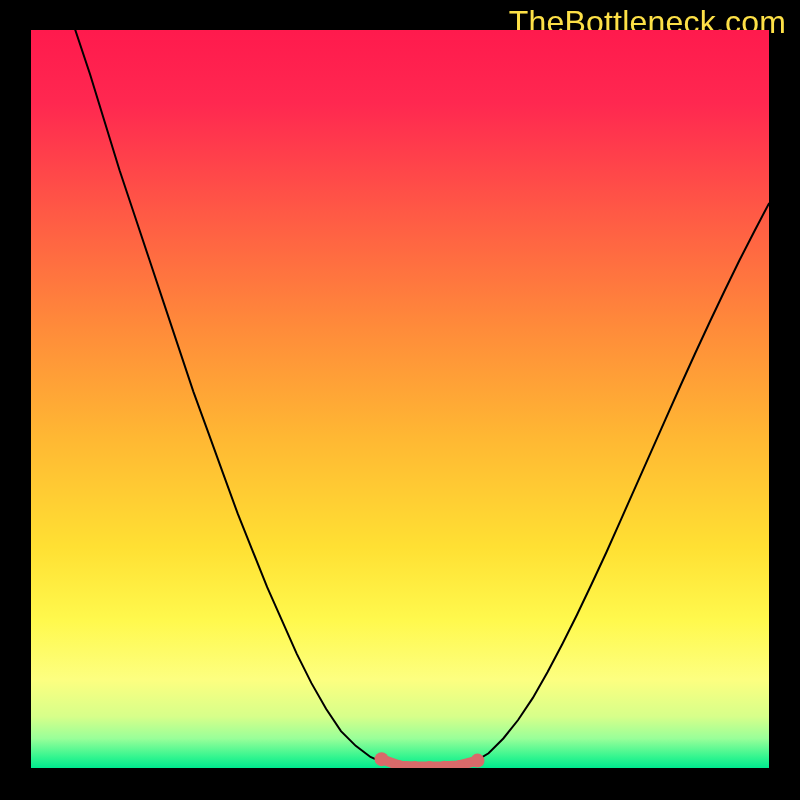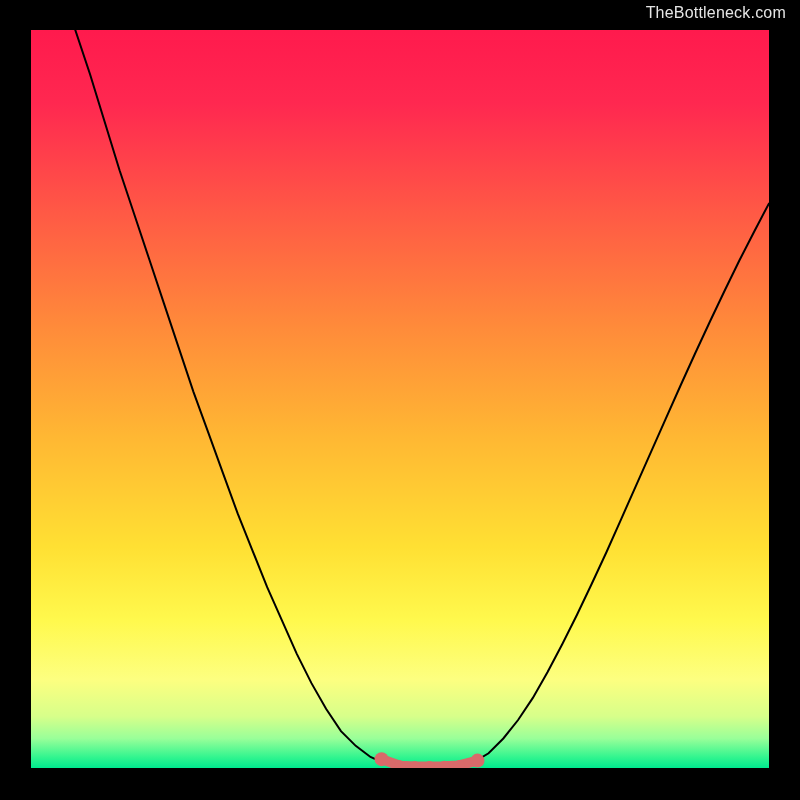--- a/index.html
+++ b/index.html
@@ -15,23 +15,23 @@
     left: 0;
     top: 0;
     width: 800px;
     height: 800px;
     background: #000;
   }
   .watermark {
     position: absolute;
     top: 4px;
     right: 14px;
-    color: #e5e5e5;
+    color: #fde047;
     font-family: Arial, Helvetica, sans-serif;
-    font-size: 16px;
+    font-size: 32px;
     font-weight: 500;
     letter-spacing: 0.2px;
     user-select: none;
   }
   .plot {
     position: absolute;
     left: 31px;
     top: 30px;
     width: 738px;
     height: 738px;

